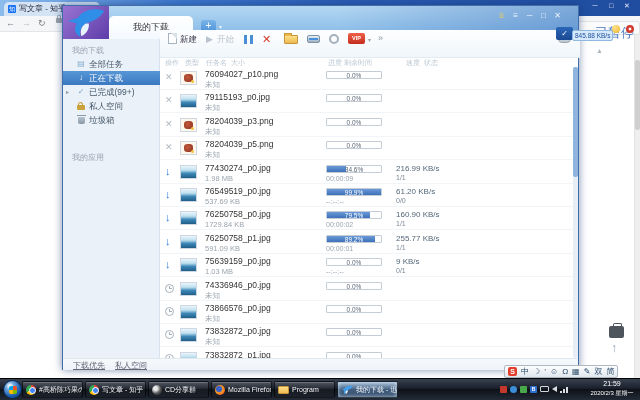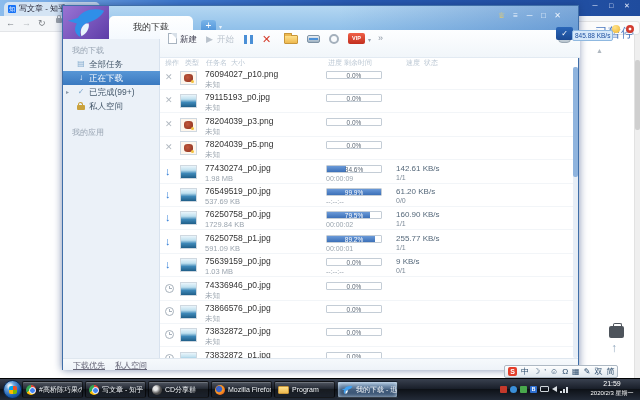--- a/index.html
+++ b/index.html
@@ -220,21 +220,25 @@
         </div>
         <div class="sb-item" style="top: 46px;">
           <span class="sb-exp">▸</span>
           <span class="sb-ic">✓</span>
           <span class="sb-lbl">已完成(99+)</span>
         </div>
         <div class="sb-item" style="top: 60px;">
           <span class="lock-ic"></span>
           <span class="sb-lbl">私人空间</span>
         </div>
-        <div class="sb-title" style="top: 88px;">我的应用</div>
+        <div class="sb-item" style="top: 74px;">
+          <span class="trash-ic"></span>
+          <span class="sb-lbl">垃圾箱</span>
+        </div>
+        <div class="sb-title" style="top: 113px;">我的应用</div>
       </div>
 
     <div class="abs tbar">
       <span class="t-ic doc-ic"></span>
       <span class="t-lbl" style="left:20px">新建</span>
       <span class="abs t-play">▶</span>
       <span class="t-lbl t-start">开始</span>
       <span class="t-ic t-pause"></span>
       <span class="abs t-del">✕</span>
       <span class="t-ic folder-ic"></span>
@@ -300,21 +304,21 @@
         <div class="row" style="top: 93.6px;">
           <span class="st-d">↓</span>
           <span class="thumb blue"></span>
           <span class="fname">77430274_p0.jpg</span>
           <span class="fsize">1.98 MB</span>
           <span class="pbar">
             <span class="pfill" style="width:34.6%"></span>
             <span class="plabel" style="color:#5a6674">34.6%</span>
           </span>
           <span class="ftime">00:00:09</span>
-          <span class="fspeed">142.61 KB/s</span>
+          <span class="fspeed">216.99 KB/s</span>
           <span class="fpeers">1/1</span>
         </div>
         <div class="row" style="top: 117px;">
           <span class="st-d">↓</span>
           <span class="thumb blue"></span>
           <span class="fname">76549519_p0.jpg</span>
           <span class="fsize">537.69 KB</span>
           <span class="pbar">
             <span class="pfill" style="width:99.9%"></span>
             <span class="plabel" style="color:#fff">99.9%</span>

